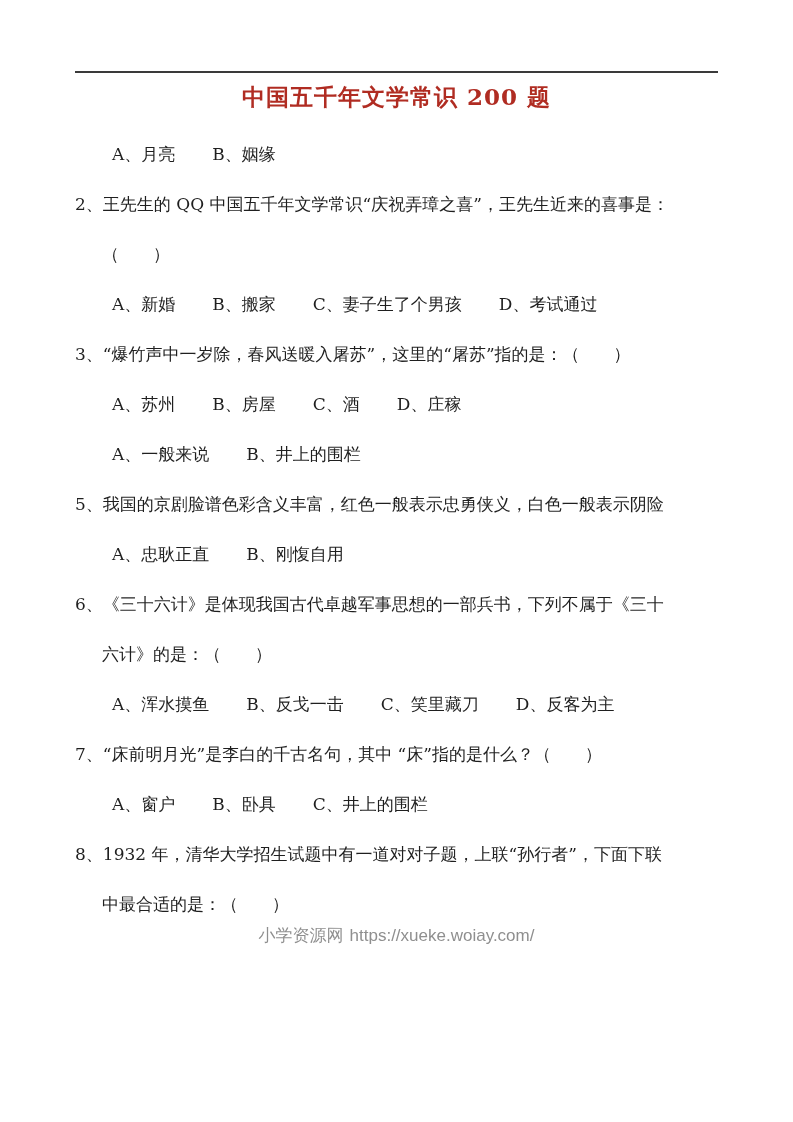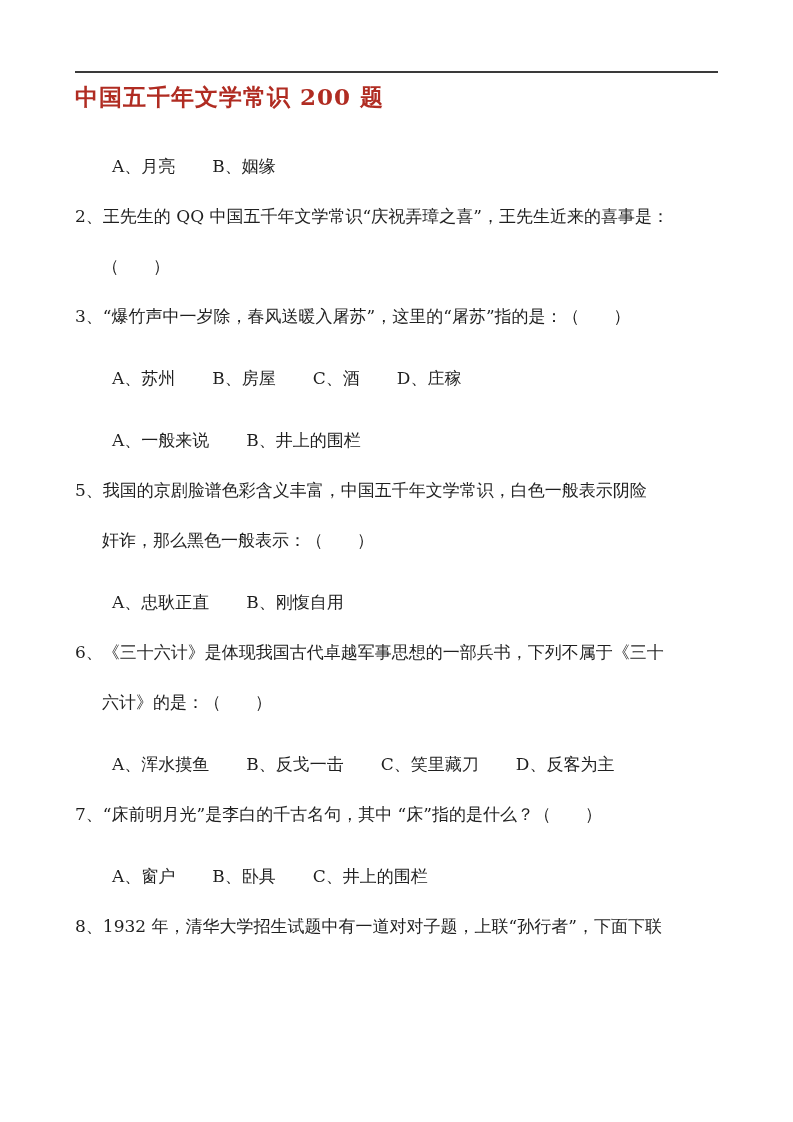--- a/index.html
+++ b/index.html
@@ -21,20 +21,21 @@
     padding: 0 75px;
     position: relative;
   }
   .rule {
     margin-top: 71px;
     height: 0;
     border-top: 2px solid #3a3a3a;
   }
   .title {
     margin: 9px 0 8px 0;
+    text-align: center;
     font-size: 23px;
     font-weight: bold;
     letter-spacing: 1px;
     line-height: 30px;
   }
   .questions {
     margin-top: 33px;
   }
   .question { margin: 0; }
   .q-line, .q-options {
@@ -49,21 +50,20 @@
   }
   .q-cont {
     padding-left: 27px;
   }
   .q-options {
     padding-left: 37px;
   }
   .option {
     display: inline-block;
     margin-right: 37px;
-    margin-top: 12px;
   }
   .option:last-child { margin-right: 0; }
   .questions .question:last-child > div:last-child {
     margin-bottom: 12px;
   }
   .footer {
     text-align: center;
     font-family: "Liberation Sans", "DejaVu Sans", sans-serif;
     font-size: 17px;
     line-height: 20px;
@@ -80,38 +80,38 @@
   <div class="questions">
   <div class="question">
     <div class="q-options"><span class="option">A、月亮</span><span class="option">B、姻缘</span></div>
   </div>
 
   <div class="question">
     <div class="q-line q-first">
       <span class="q-num">2、</span><span class="q-text">王先生的 QQ 中国五千年文学常识“庆祝弄璋之喜”，王先生近来的喜事是：</span>
     </div>
     <div class="q-line q-cont">（　　）</div>
+        <div class="q-options"><span class="option">A、新婚</span><span class="option">B、搬家</span><span class="option">C、妻子生了个男孩</span><span class="option">D、考试通过</span></div>
   </div>
 
   <div class="question">
     <div class="q-line q-first">
       <span class="q-num">3、</span><span class="q-text">“爆竹声中一岁除，春风送暖入屠苏”，这里的“屠苏”指的是：（　　）</span>
     </div>
     <div class="q-options"><span class="option">A、苏州</span><span class="option">B、房屋</span><span class="option">C、酒</span><span class="option">D、庄稼</span></div>
   </div>
 
   <div class="question">
     <div class="q-options"><span class="option">A、一般来说</span><span class="option">B、井上的围栏</span></div>
   </div>
 
   <div class="question">
     <div class="q-line q-first">
-      <span class="q-num">5、</span><span class="q-text">我国的京剧脸谱色彩含义丰富，中国五千年文学常识，白色一般表示阴险</span>
+      <span class="q-num">5、</span><span class="q-text">我国的京剧脸谱色彩含义丰富，红色一般表示忠勇侠义，白色一般表示阴险</span>
     </div>
-    <div class="q-line q-cont">奸诈，那么黑色一般表示：（　　）</div>
         <div class="q-options"><span class="option">A、忠耿正直</span><span class="option">B、刚愎自用</span></div>
   </div>
 
   <div class="question">
     <div class="q-line q-first">
       <span class="q-num">6、</span><span class="q-text">《三十六计》是体现我国古代卓越军事思想的一部兵书，下列不属于《三十</span>
     </div>
     <div class="q-line q-cont">六计》的是：（　　）</div>
         <div class="q-options"><span class="option">A、浑水摸鱼</span><span class="option">B、反戈一击</span><span class="option">C、笑里藏刀</span><span class="option">D、反客为主</span></div>
   </div>
@@ -120,16 +120,20 @@
     <div class="q-line q-first">
       <span class="q-num">7、</span><span class="q-text">“床前明月光”是李白的千古名句，其中 “床”指的是什么？（　　）</span>
     </div>
     <div class="q-options"><span class="option">A、窗户</span><span class="option">B、卧具</span><span class="option">C、井上的围栏</span></div>
   </div>
 
   <div class="question">
     <div class="q-line q-first">
       <span class="q-num">8、</span><span class="q-text">1932 年，清华大学招生试题中有一道对对子题，上联“孙行者”，下面下联</span>
     </div>
+    <div class="q-line q-cont">中最合适的是：（　　）</div>
   </div>
 </div>
 
+  <div class="footer" style="color: rgb(143, 143, 143);">
+    <span>小学资源网</span><span>https://xueke.woiay.com/</span>
+  </div>
 </div>
 
 </body></html>

